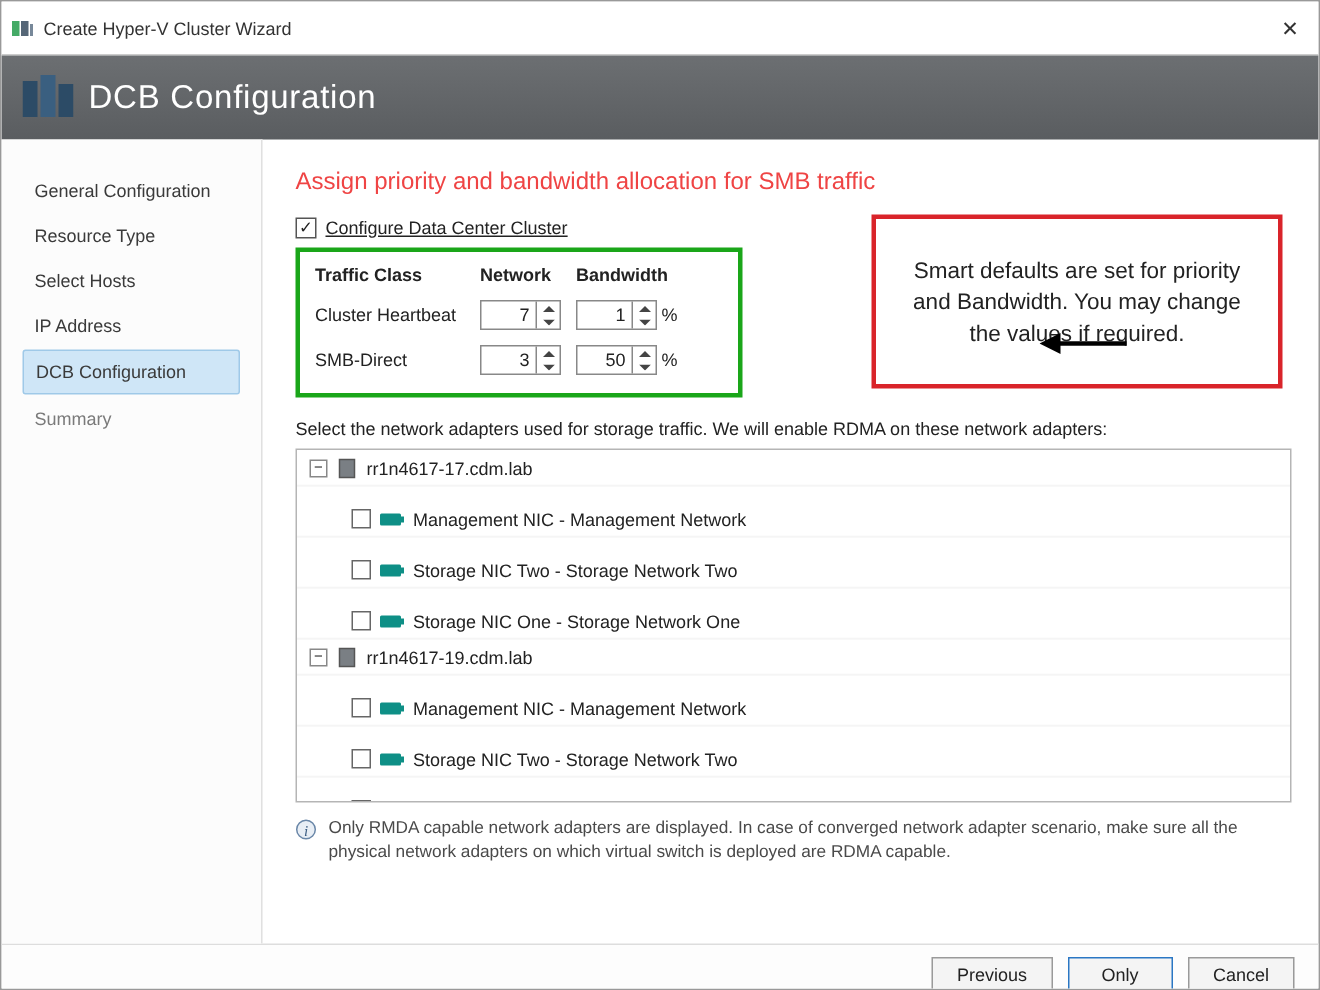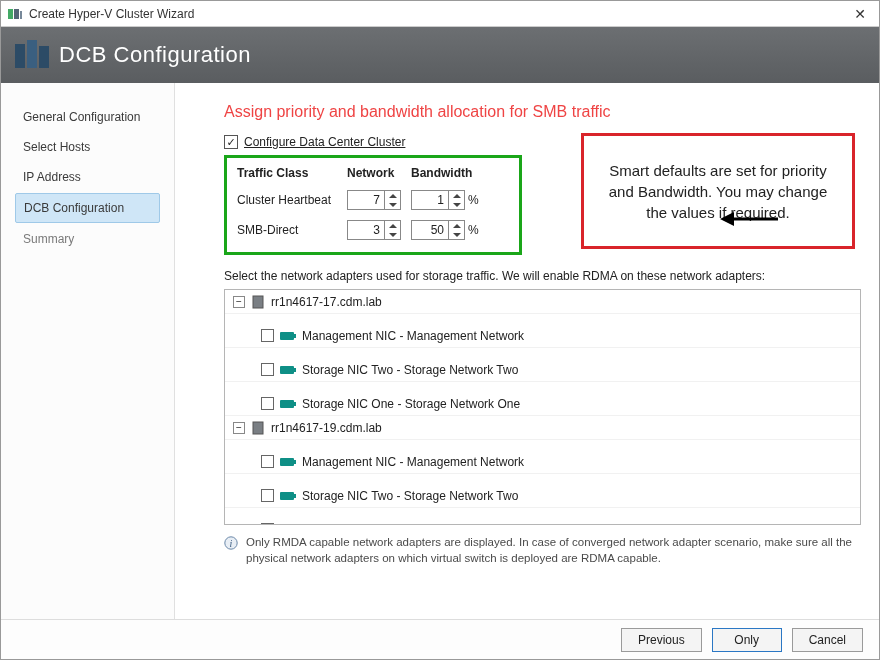--- a/index.html
+++ b/index.html
@@ -9,21 +9,21 @@
     font-size: 12px;
     color: #222;
     background: #fff;
     width: 880px;
     height: 660px;
     overflow: hidden;
     border: 1px solid #999;
   }
   
   .titlebar {
-    height: 26px;
+    height: 36px;
     display: flex;
     align-items: center;
     padding: 0 6px;
     border-bottom: 1px solid #ccc;
     background: #fff;
     gap: 6px;
   }
   .titlebar .app-icon svg { display:block; }
   .titlebar .title { flex: 1; font-size: 12px; color: #333; }
   .titlebar .close { width: 26px; text-align:center; font-size:14px; color:#333; cursor:default;}
@@ -36,21 +36,20 @@
     padding: 0 14px;
     gap: 10px;
     color: #fff;
   }
   .headerband .hicon { width:34px; height:34px; display:flex; align-items:center;}
   .headerband h1 { margin:0; font-weight:300; font-size:22px; letter-spacing:0.5px; }
   
   .body {
     display:flex;
     height: calc(100% - 26px - 56px - 40px);
-    gap: 27px;
   }
   .sidebar {
     width: 174px;
     background:#fcfcfc;
     border-right: 1px solid #e0e0e0;
     padding: 18px 10px;
   }
   .side-step {
     padding: 7px 8px;
     margin: 2px 4px;
@@ -181,20 +180,21 @@
         <rect x="24" y="8" width="10" height="22" fill="#2c4b66"></rect>
       </svg>
   </span>
   <h1 data-interactable="false">DCB Configuration</h1>
 </div>
 
 <div class="body">
 
   <div class="sidebar" data-interactable="false">
     <div class="side-step" data-interactable="true">General Configuration</div>
+    <div class="side-step" data-interactable="true">Resource Type</div>
     <div class="side-step" data-interactable="true">Select Hosts</div>
     <div class="side-step" data-interactable="true">IP Address</div>
     <div class="side-step active" data-interactable="true">DCB Configuration</div>
     <div class="side-step future" data-interactable="true">Summary</div>
   </div>
 
   <div class="main" data-interactable="false">
 
     <div class="page-title" data-interactable="false">Assign priority and bandwidth allocation for SMB traffic</div>
 

